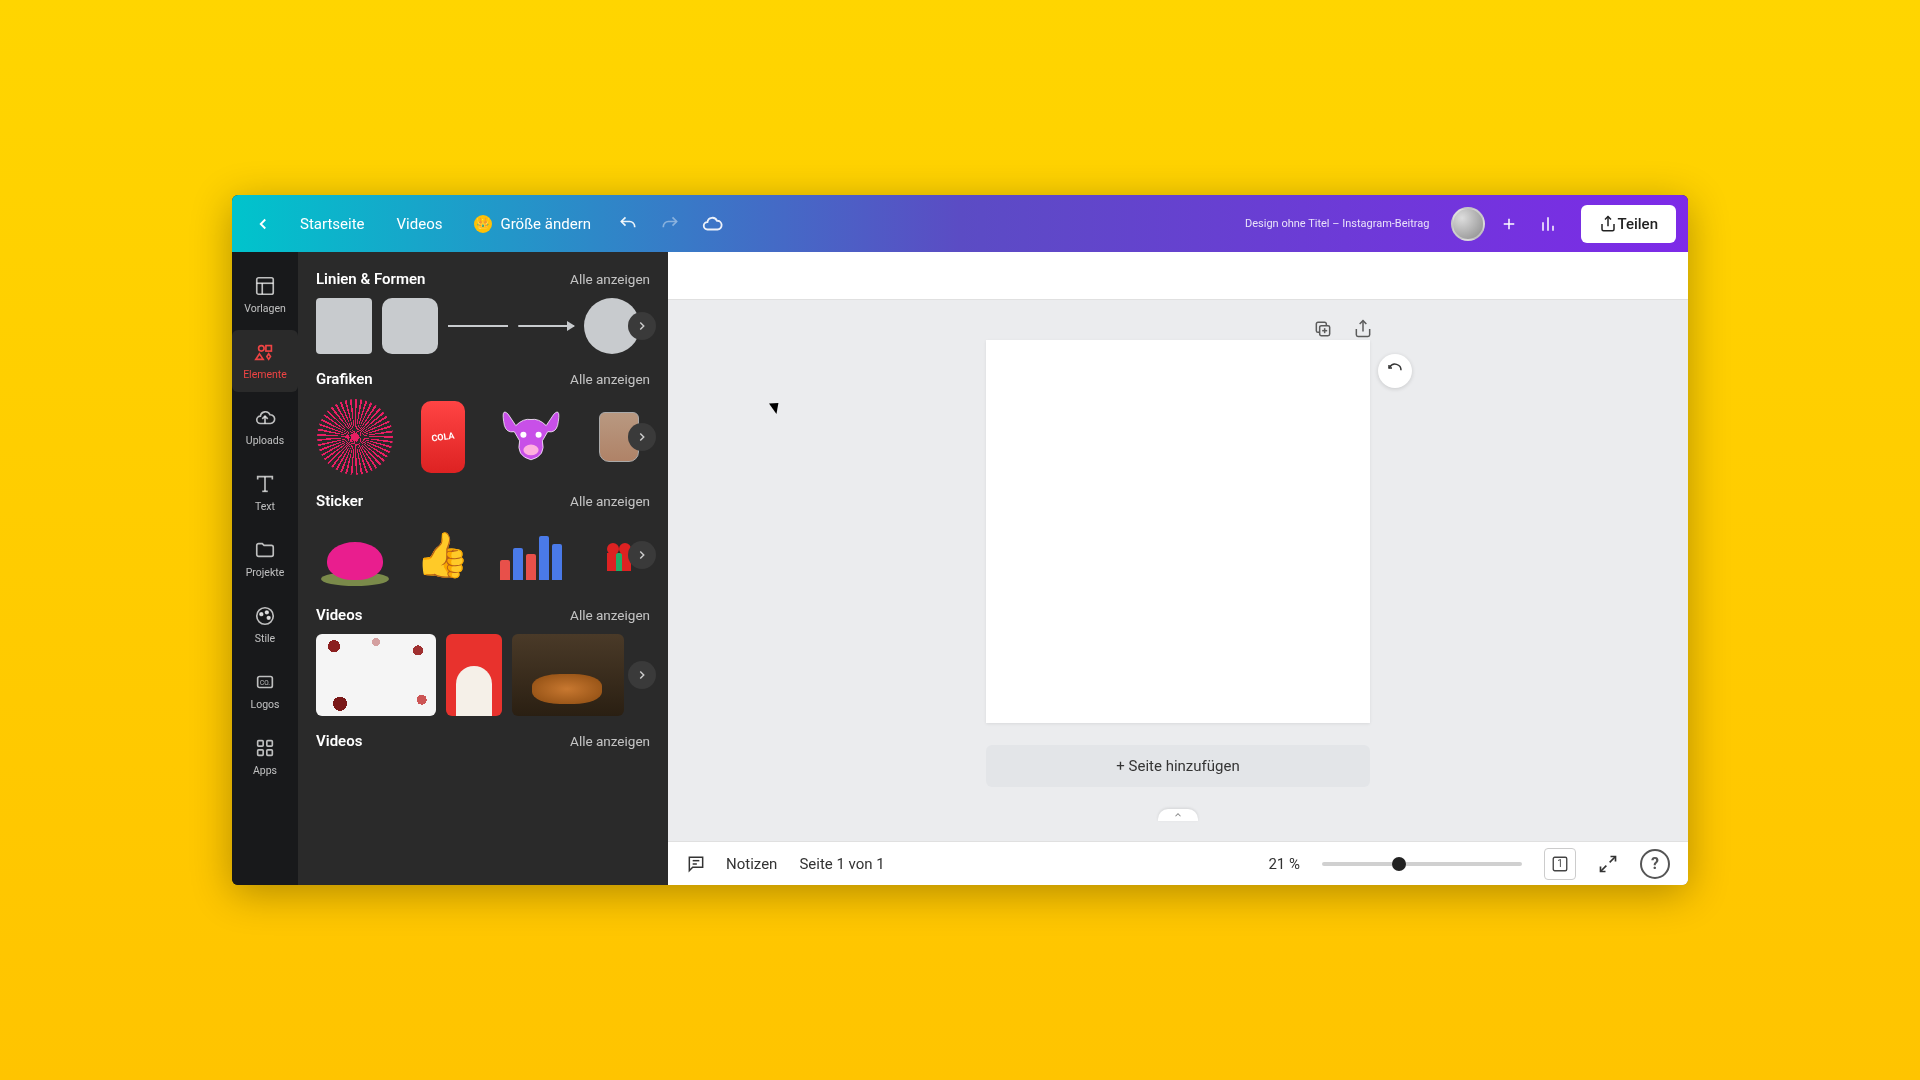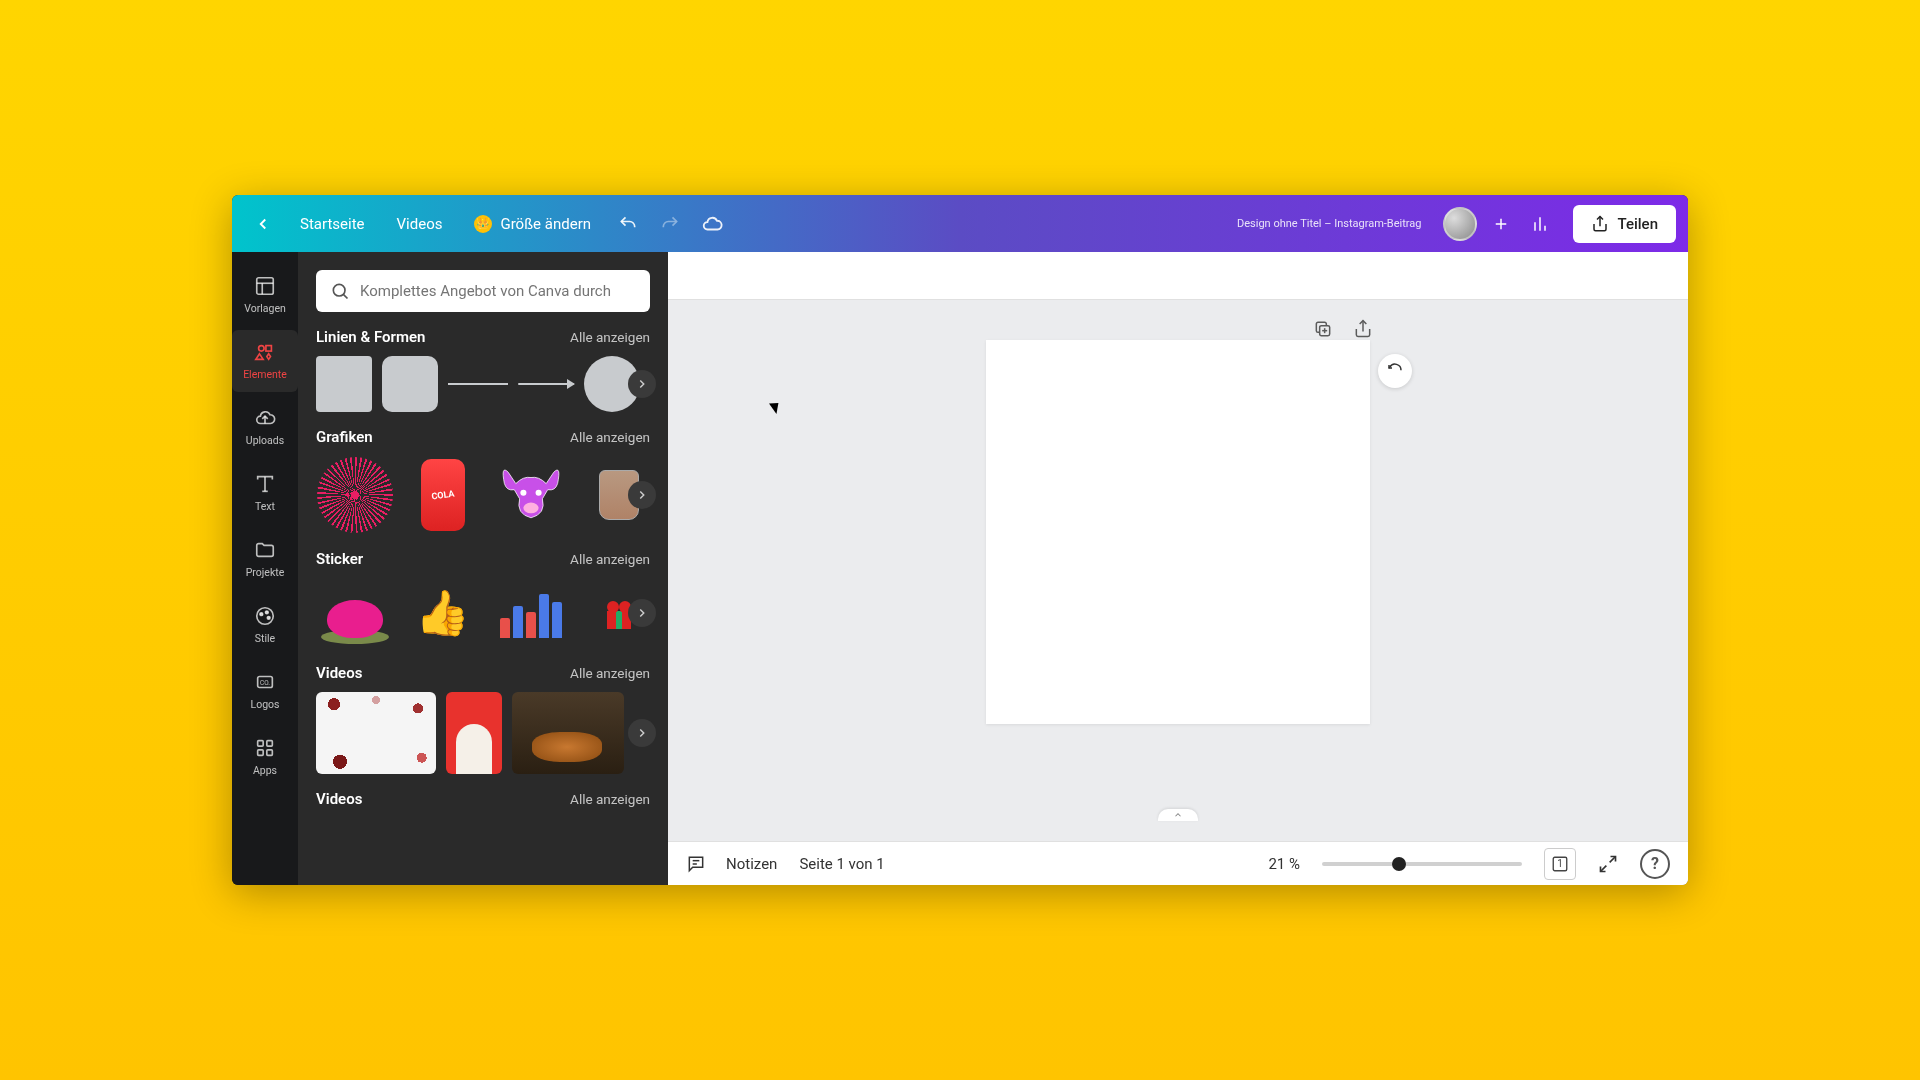--- a/index.html
+++ b/index.html
@@ -11,21 +11,21 @@
 .hdr-btn { background: transparent; border: none; color: #fff; font-size: 15px; padding: 10px 14px; border-radius: 6px; cursor: pointer; display: flex; align-items: center; gap: 8px; }
 .hdr-btn.back { padding: 8px 10px; }
 .hdr-btn svg { width: 18px; height: 18px; }
 .crown { width: 18px; height: 18px; background: #ffc107; border-radius: 50%; display: inline-flex; align-items: center; justify-content: center; font-size: 11px; }
 .hdr-icon { width: 38px; height: 38px; border-radius: 6px; display: flex; align-items: center; justify-content: center; color: rgba(255,255,255,0.9); cursor: pointer; }
 .hdr-icon.disabled { opacity: 0.45; cursor: default; }
 .hdr-spacer { flex: 1; }
 .doc-title { color: rgba(255,255,255,0.85); font-size: 11px; padding: 0 18px; }
 .avatar { width: 34px; height: 34px; border-radius: 50%; background: radial-gradient(circle at 30% 30%, #ddd, #888); border: 2px solid rgba(255,255,255,0.4); }
 .plus-circle { width: 32px; height: 32px; border-radius: 50%; display:flex; align-items:center; justify-content:center; color:#fff; cursor:pointer; margin-left:4px;}
-.share-btn { background: #fff; color: #222; border: none; border-radius: 6px; padding: 10px 18px; font-size: 15px; font-weight: 500; display: flex; align-items: center; gap: 8px; cursor: pointer; margin-left: 10px; }
+.share-btn { background: #fff; color: #222; border: none; border-radius: 6px; padding: 10px 18px; font-size: 15px; font-weight: 500; display: flex; align-items: center; gap: 0; cursor: pointer; margin-left: 10px; }
 
 
 .body { flex: 1; display: flex; overflow: hidden; }
 
 
 .rail { width: 66px; background: #18191b; display: flex; flex-direction: column; align-items: center; padding-top: 12px; gap: 4px; flex-shrink: 0; }
 .rail-item { width: 66px; height: 62px; display: flex; flex-direction: column; align-items: center; justify-content: center; gap: 5px; color: rgba(255,255,255,0.72); cursor: pointer; border-radius: 6px; }
 .rail-item.active { background: #2a2a2a; color: #ef4444; }
 .rail-item svg { width: 22px; height: 22px; }
 .rail-label { font-size: 10.5px; }
@@ -224,27 +224,20 @@
             <rect x="4" y="4" width="6" height="6" rx="1"></rect>
             <rect x="14" y="4" width="6" height="6" rx="1"></rect>
             <rect x="4" y="14" width="6" height="6" rx="1"></rect>
             <rect x="14" y="14" width="6" height="6" rx="1"></rect>
           </svg>
         <span class="rail-label">Apps</span>
       </div>
     </div>
 
     <div class="panel">
-      <div class="search-box">
-        <svg viewBox="0 0 24 24" fill="none" stroke="currentColor" stroke-width="2">
-            <circle cx="11" cy="11" r="7"></circle>
-            <line x1="21" y1="21" x2="16" y2="16"></line>
-          </svg>
-        <input class="search-input" placeholder="Komplettes Angebot von Canva durch" style="">
-      </div>
 
       <div class="section">
         <div class="section-head">
           <span class="section-title">Linien &amp; Formen</span>
           <span class="see-all">Alle anzeigen</span>
         </div>
         <div class="row">
           <div class="shape sq"></div>
           <div class="shape rsq"></div>
           <div class="shape line"></div>
@@ -380,20 +373,21 @@
           </div>
         </div>
         <div class="page">
           <div class="refresh-badge">
             <svg viewBox="0 0 24 24" width="18" height="18" fill="none" stroke="currentColor" stroke-width="2">
                 <path d="M20 11A8 8 0 005 7l-1 1"></path>
                 <polyline points="4 4 4 8 8 8"></polyline>
               </svg>
           </div>
         </div>
+        <div class="add-page">+ Seite hinzufügen</div>
         <div class="expand-handle">
           <svg viewBox="0 0 24 24" width="14" height="10" fill="none" stroke="currentColor" stroke-width="2.5">
               <polyline points="6 15 12 9 18 15"></polyline>
             </svg>
         </div>
       </div>
 
       <div class="footer">
         <div class="footer-item">
           <svg viewBox="0 0 24 24" width="20" height="20" fill="none" stroke="currentColor" stroke-width="1.8">

